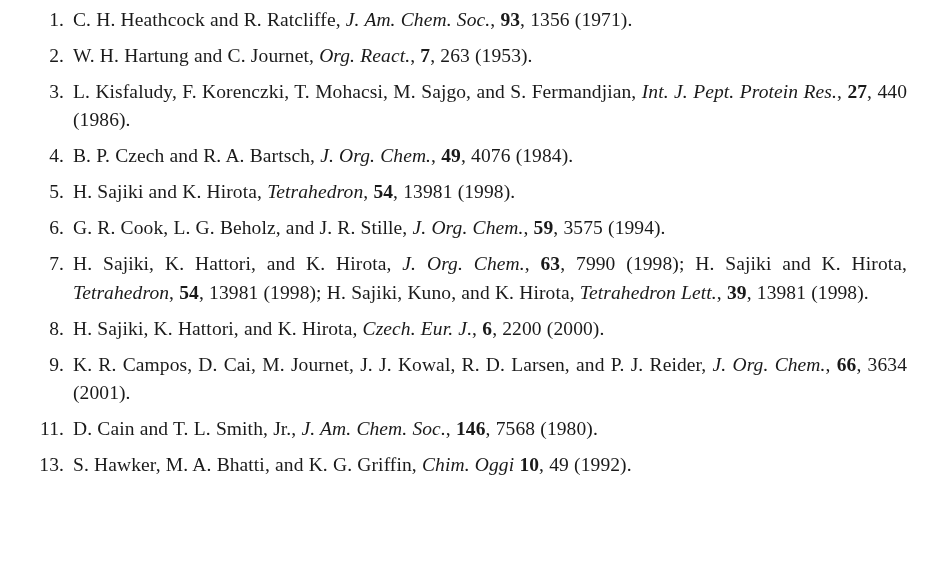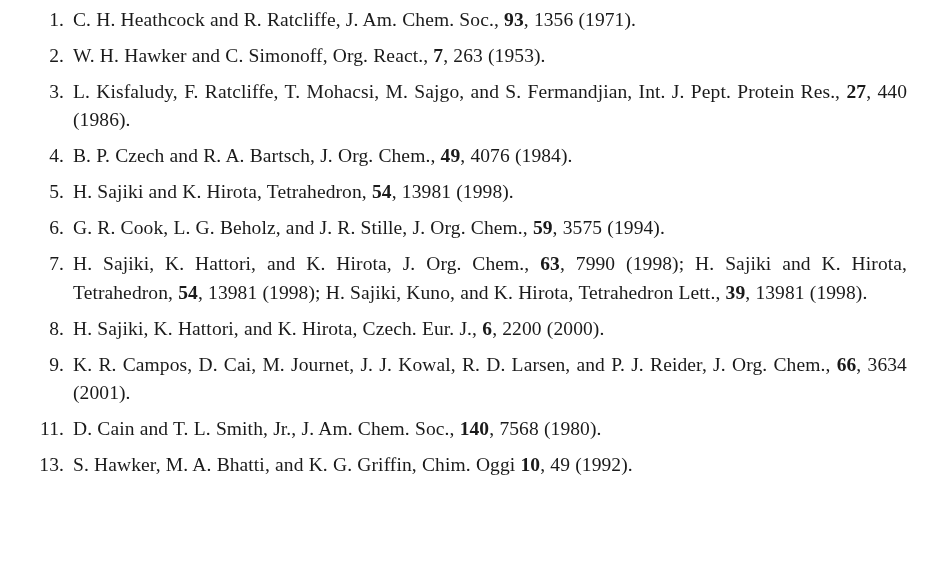--- a/index.html
+++ b/index.html
@@ -40,39 +40,39 @@
     text-align: right;
     padding-right: 9px;
     font-size: 19.5px;
   }
   li.ref .body {
     flex: 1 1 auto;
     text-align: justify;
     text-justify: inter-word;
     word-spacing: 0.2px;
   }
-  .it { }
+  .it { font-style: italic; }
   .bd { font-weight: bold; }
 </style>
 </head>
 <body>
 
 <div class="page">
   <ol class="reflist" id="reflist">
       <li class="ref">
         <span class="num">1.</span>
         <span class="body"><span>C. H. Heathcock and R. Ratcliffe, </span><span class="it">J. Am. Chem. Soc.</span><span>, </span><span class="bd">93</span><span>, 1356 (1971).</span></span>
       </li>
       <li class="ref">
         <span class="num">2.</span>
-        <span class="body"><span>W. H. Hawker and C. Simonoff, </span><span class="it">Org. React.</span><span>, </span><span class="bd">7</span><span>, 263 (1953).</span></span>
+        <span class="body"><span>W. H. Hartung and C. Journet, </span><span class="it">Org. React.</span><span>, </span><span class="bd">7</span><span>, 263 (1953).</span></span>
       </li>
       <li class="ref">
         <span class="num">3.</span>
-        <span class="body"><span>L. Kisfaludy, F. Ratcliffe, T. Mohacsi, M. Sajgo, and S. Fermandjian, </span><span class="it">Int. J. Pept. Protein Res.</span><span>, </span><span class="bd">27</span><span>, 440 (1986).</span></span>
+        <span class="body"><span>L. Kisfaludy, F. Korenczki, T. Mohacsi, M. Sajgo, and S. Fermandjian, </span><span class="it">Int. J. Pept. Protein Res.</span><span>, </span><span class="bd">27</span><span>, 440 (1986).</span></span>
       </li>
       <li class="ref">
         <span class="num">4.</span>
         <span class="body"><span>B. P. Czech and R. A. Bartsch, </span><span class="it">J. Org. Chem.</span><span>, </span><span class="bd">49</span><span>, 4076 (1984).</span></span>
       </li>
       <li class="ref">
         <span class="num">5.</span>
         <span class="body"><span>H. Sajiki and K. Hirota, </span><span class="it">Tetrahedron</span><span>, </span><span class="bd">54</span><span>, 13981 (1998).</span></span>
       </li>
       <li class="ref">
@@ -86,20 +86,20 @@
       <li class="ref">
         <span class="num">8.</span>
         <span class="body"><span>H. Sajiki, K. Hattori, and K. Hirota, </span><span class="it">Czech. Eur. J.</span><span>, </span><span class="bd">6</span><span>, 2200 (2000).</span></span>
       </li>
       <li class="ref">
         <span class="num">9.</span>
         <span class="body"><span>K. R. Campos, D. Cai, M. Journet, J. J. Kowal, R. D. Larsen, and P. J. Reider, </span><span class="it">J. Org. Chem.</span><span>, </span><span class="bd">66</span><span>, 3634 (2001).</span></span>
       </li>
       <li class="ref">
         <span class="num">11.</span>
-        <span class="body"><span>D. Cain and T. L. Smith, Jr., </span><span class="it">J. Am. Chem. Soc.</span><span>, </span><span class="bd">140</span><span>, 7568 (1980).</span></span>
+        <span class="body"><span>D. Cain and T. L. Smith, Jr., </span><span class="it">J. Am. Chem. Soc.</span><span>, </span><span class="bd">146</span><span>, 7568 (1980).</span></span>
       </li>
       <li class="ref">
         <span class="num">13.</span>
         <span class="body"><span>S. Hawker, M. A. Bhatti, and K. G. Griffin, </span><span class="it">Chim. Oggi</span><span> </span><span class="bd">10</span><span>, 49 (1992).</span></span>
       </li>
     </ol>
 </div>
 
 </body></html>

